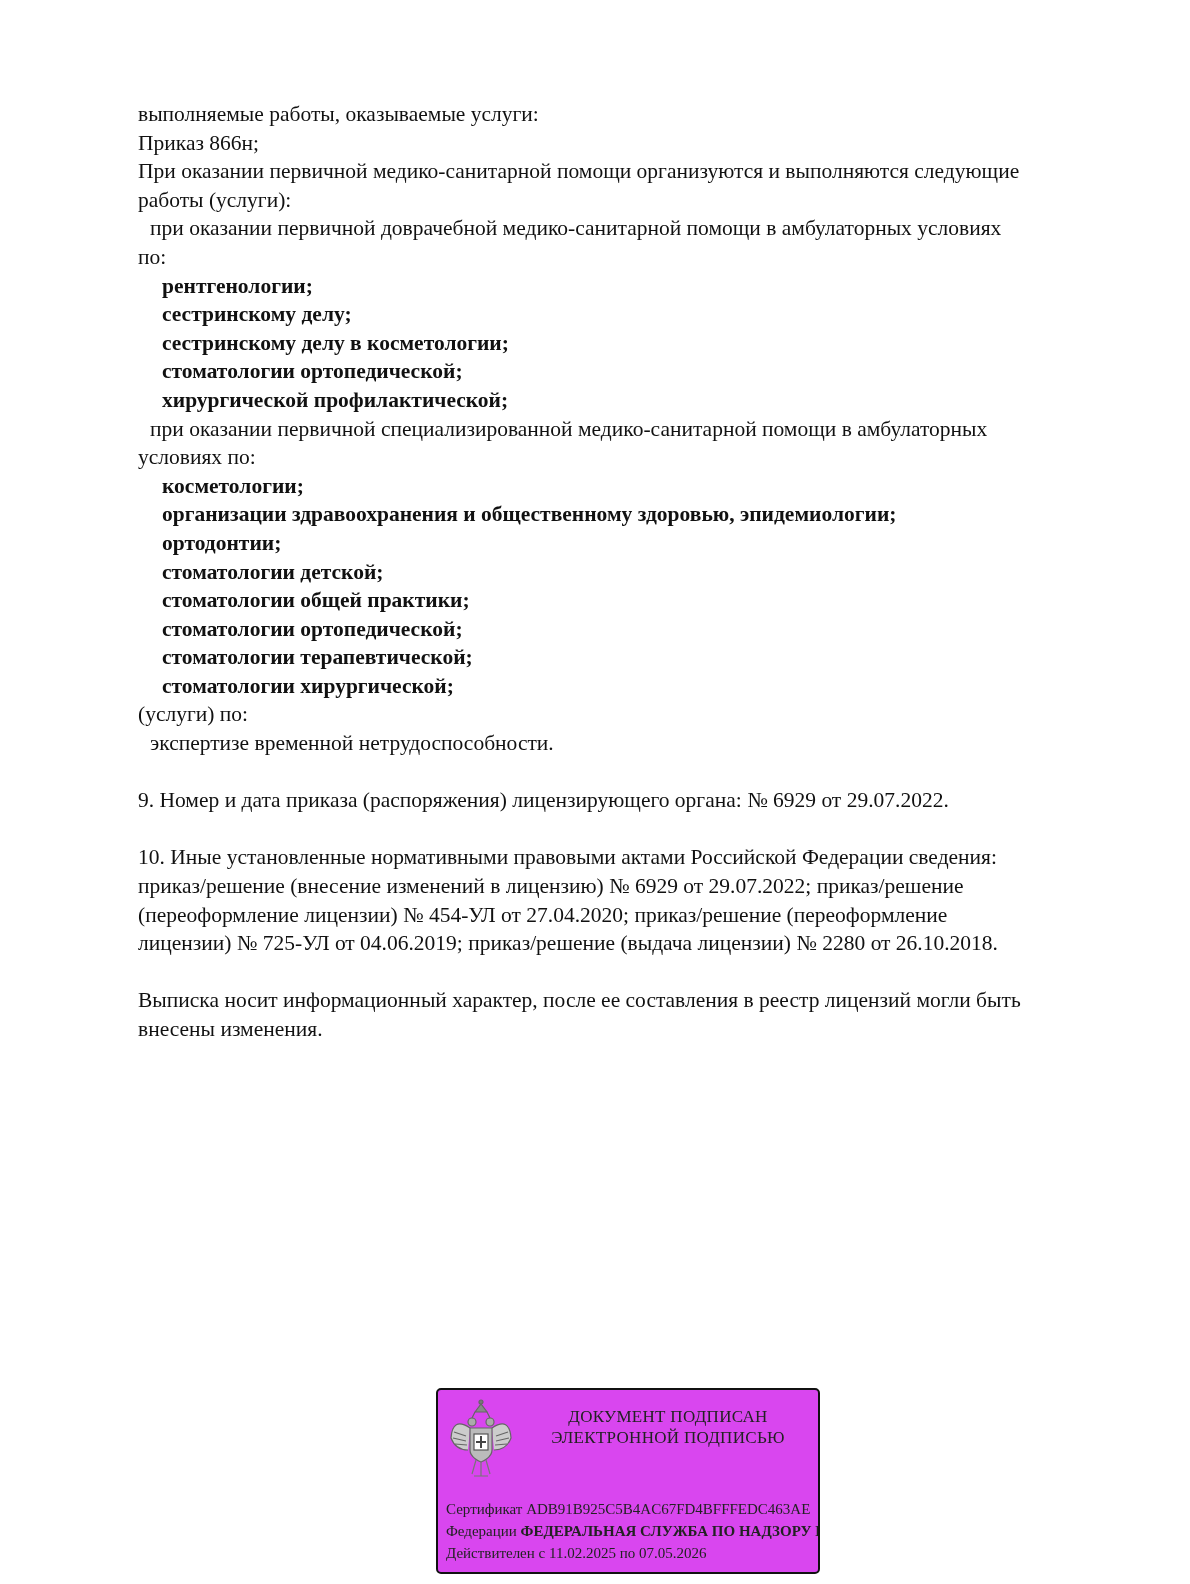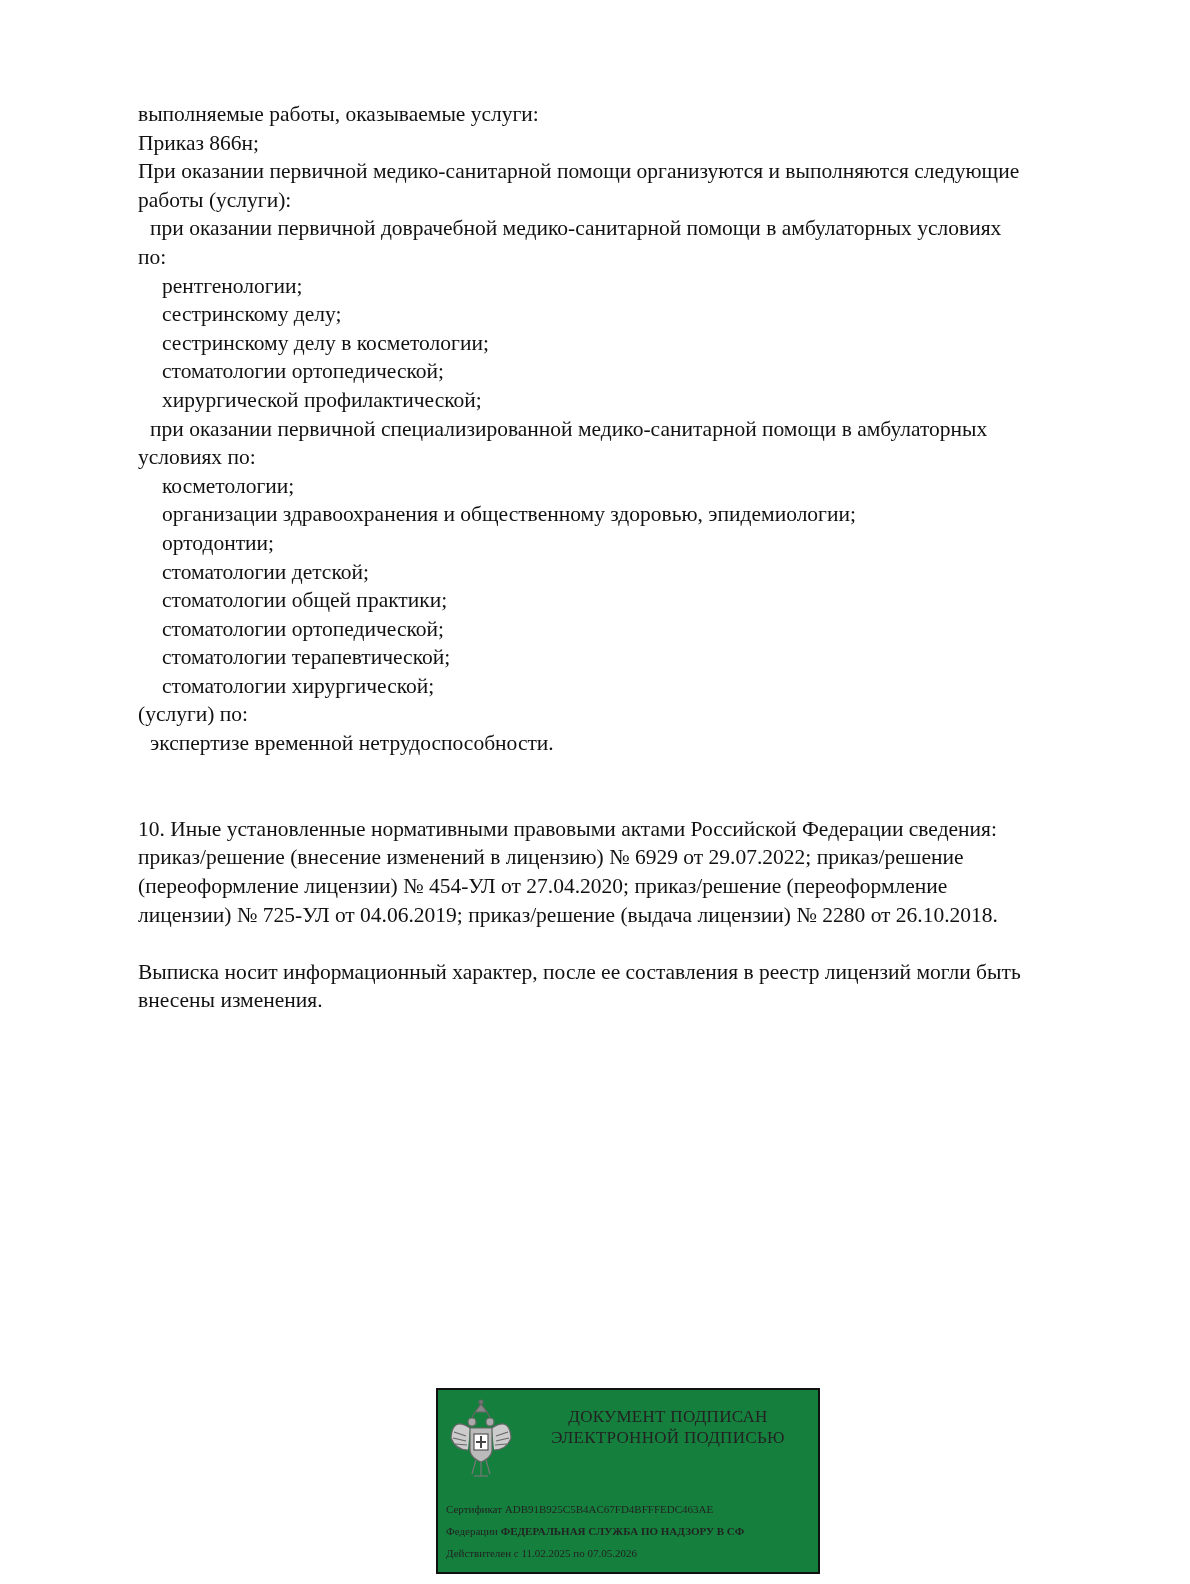--- a/index.html
+++ b/index.html
@@ -8,38 +8,38 @@
     font-family: "Liberation Serif", "DejaVu Serif", serif;
     color: #111111;
   }
   .page { position: absolute; left: 0; top: 0; width: 1190px; height: 1348px; }
   .body-text {
     position: absolute; left: 138px; top: 100px; width: 990px;
     font-size: 21.5px; line-height: 28.6px;
   }
   .line { white-space: pre; display: block; }
   .ind1 { padding-left: 12px; }
-  .ind2 { padding-left: 24px; }
+  .ind2 { padding-left: 24px; font-weight: bold; }
   .gap { height: 28.6px; }
 
   .stamp {
     position: absolute; left: 436px; top: 1388px; width: 384px; height: 186px;
-    border: 2.5px solid #111; border-radius: 0; box-sizing: border-box;
-    overflow: hidden; background: #15803d;
+    border: 2.5px solid #111; border-radius: 5px; box-sizing: border-box;
+    overflow: hidden; background: #d946ef;
   }
   .emblem {
     position: absolute; left: 10px; top: 8px; width: 66px; height: 86px;
   }
   .stamp-title {
     position: absolute; left: 100px; top: 16px; width: 260px; text-align: center;
     font-size: 17px; line-height: 21px; letter-spacing: 0.3px; color: #222;
   }
   .stamp-info {
     position: absolute; left: 8px; top: 108px; width: 500px;
-    font-size: 11px; line-height: 22px; color: #222; white-space: nowrap;
+    font-size: 15px; line-height: 22px; color: #222; white-space: nowrap;
   }
   .stamp-info b { font-weight: bold; margin-top: 8px; }
 </style>
 </head>
 <body>
 
 <div class="page">
   <div class="body-text">
     <div id="lines">
         <span class="line">выполняемые работы, оказываемые услуги:</span>
@@ -60,20 +60,21 @@
         <span class="line ind2">ортодонтии;</span>
         <span class="line ind2">стоматологии детской;</span>
         <span class="line ind2">стоматологии общей практики;</span>
         <span class="line ind2">стоматологии ортопедической;</span>
         <span class="line ind2">стоматологии терапевтической;</span>
         <span class="line ind2">стоматологии хирургической;</span>
         <span class="line">(услуги) по:</span>
         <span class="line ind1">экспертизе временной нетрудоспособности.</span>
       </div>
     <div class="gap"></div>
+    <span class="line">9. Номер и дата приказа (распоряжения) лицензирующего органа: № 6929 от 29.07.2022.</span>
     <div class="gap"></div>
     <div>
       <span class="line">10. Иные установленные нормативными правовыми актами Российской Федерации сведения:</span>
       <span class="line">приказ/решение (внесение изменений в лицензию) № 6929 от 29.07.2022; приказ/решение</span>
       <span class="line">(переоформление лицензии) № 454-УЛ от 27.04.2020; приказ/решение (переоформление</span>
       <span class="line">лицензии) № 725-УЛ от 04.06.2019; приказ/решение (выдача лицензии) № 2280 от 26.10.2018.</span>
     </div>
     <div class="gap"></div>
     <div>
       <span class="line">Выписка носит информационный характер, после ее составления в реестр лицензий могли быть</span>

